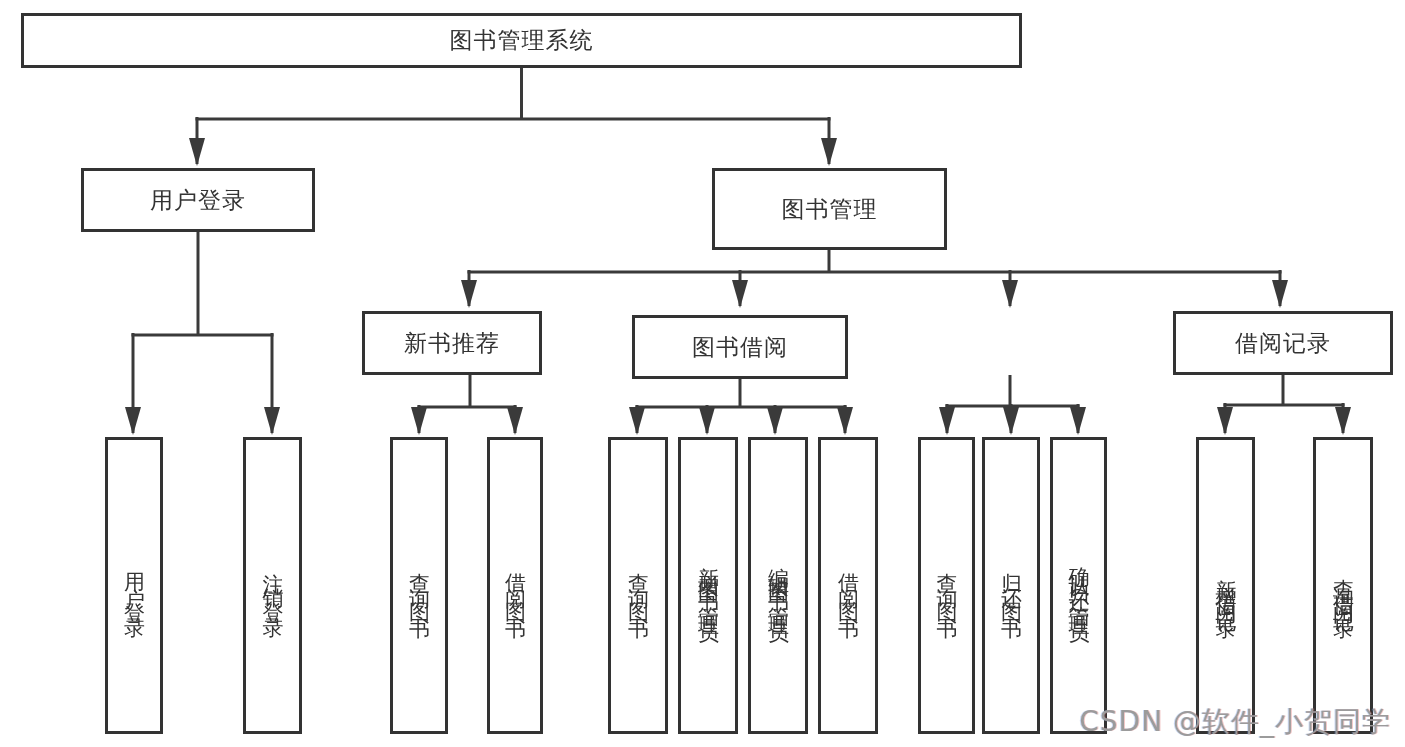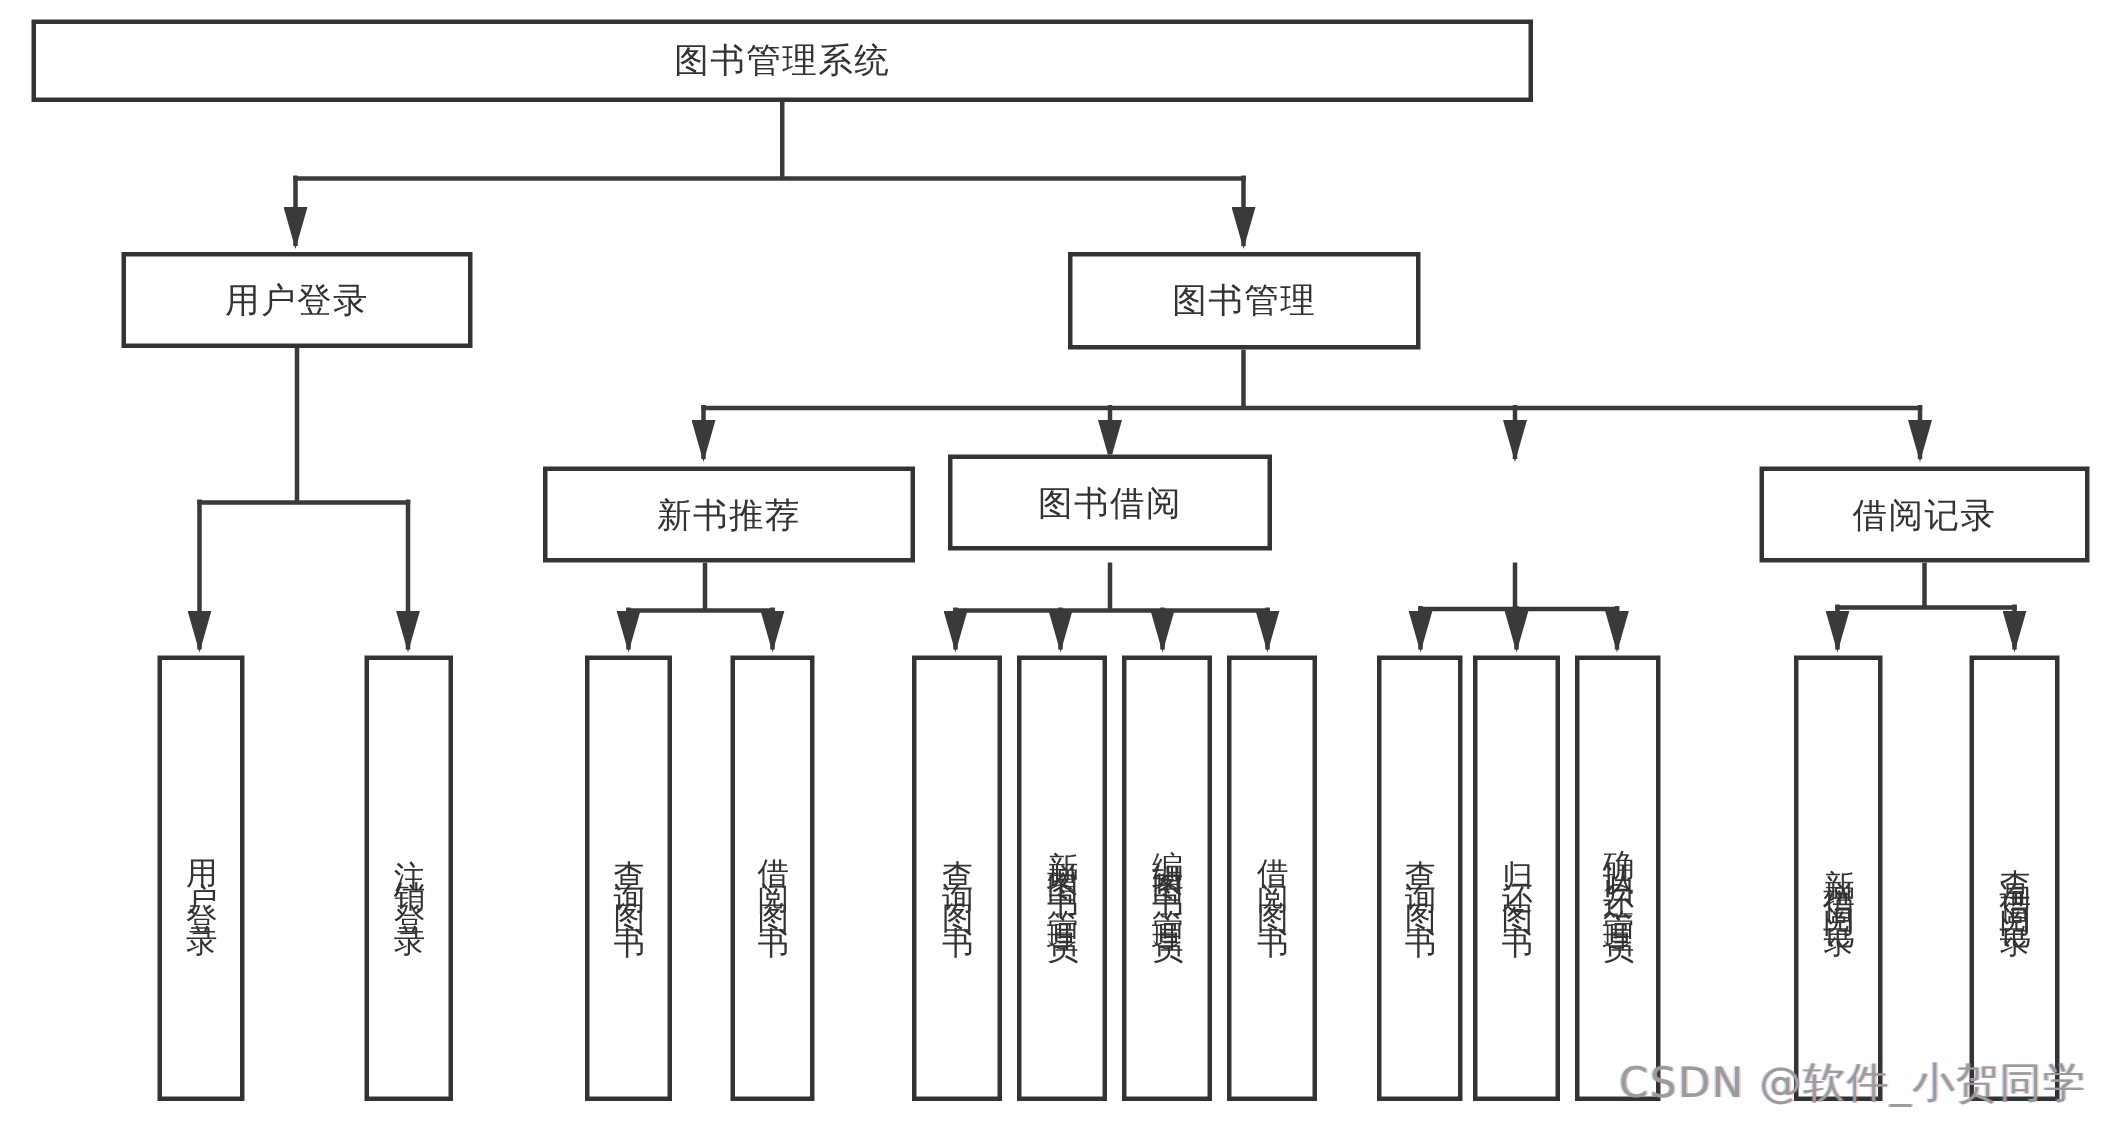--- a/index.html
+++ b/index.html
@@ -84,28 +84,28 @@
     </g>
   </svg>
 
   <div class="node" style="left:21px; top:13px; width:1001px; height:55px;">
     <span class="hlabel">图书管理系统</span>
   </div>
 
   <div class="node" style="left:81px; top:168px; width:234px; height:64px;">
     <span class="hlabel">用户登录</span>
   </div>
-  <div class="node" style="left:712px; top:168px; width:235px; height:65px;">
+  <div class="node" style="left:712px; top:168px; width:235px; height:82px;">
     <span class="hlabel">图书管理</span>
   </div>
 
-  <div class="node" style="left:362px; top:311px; width:248px; height:64px;">
+  <div class="node" style="left:362px; top:311px; width:180px; height:64px;">
     <span class="hlabel">新书推荐</span>
   </div>
-  <div class="node" style="left:632px; top:303px; width:216px; height:64px;align-items:center;">
+  <div class="node" style="left:632px; top:315px; width:216px; height:64px;align-items:center;">
     <span class="hlabel">图书借阅</span>
   </div>
   <div class="node" style="left:1173px; top:311px; width:220px; height:64px;">
     <span class="hlabel">借阅记录</span>
   </div>
 
   <div class="node" style="left:105px; top:437px; width:58px; height:297px;">
     <span class="vtext">用户登录</span>
   </div>
   <div class="node" style="left:243px; top:437px; width:59px; height:297px;">

